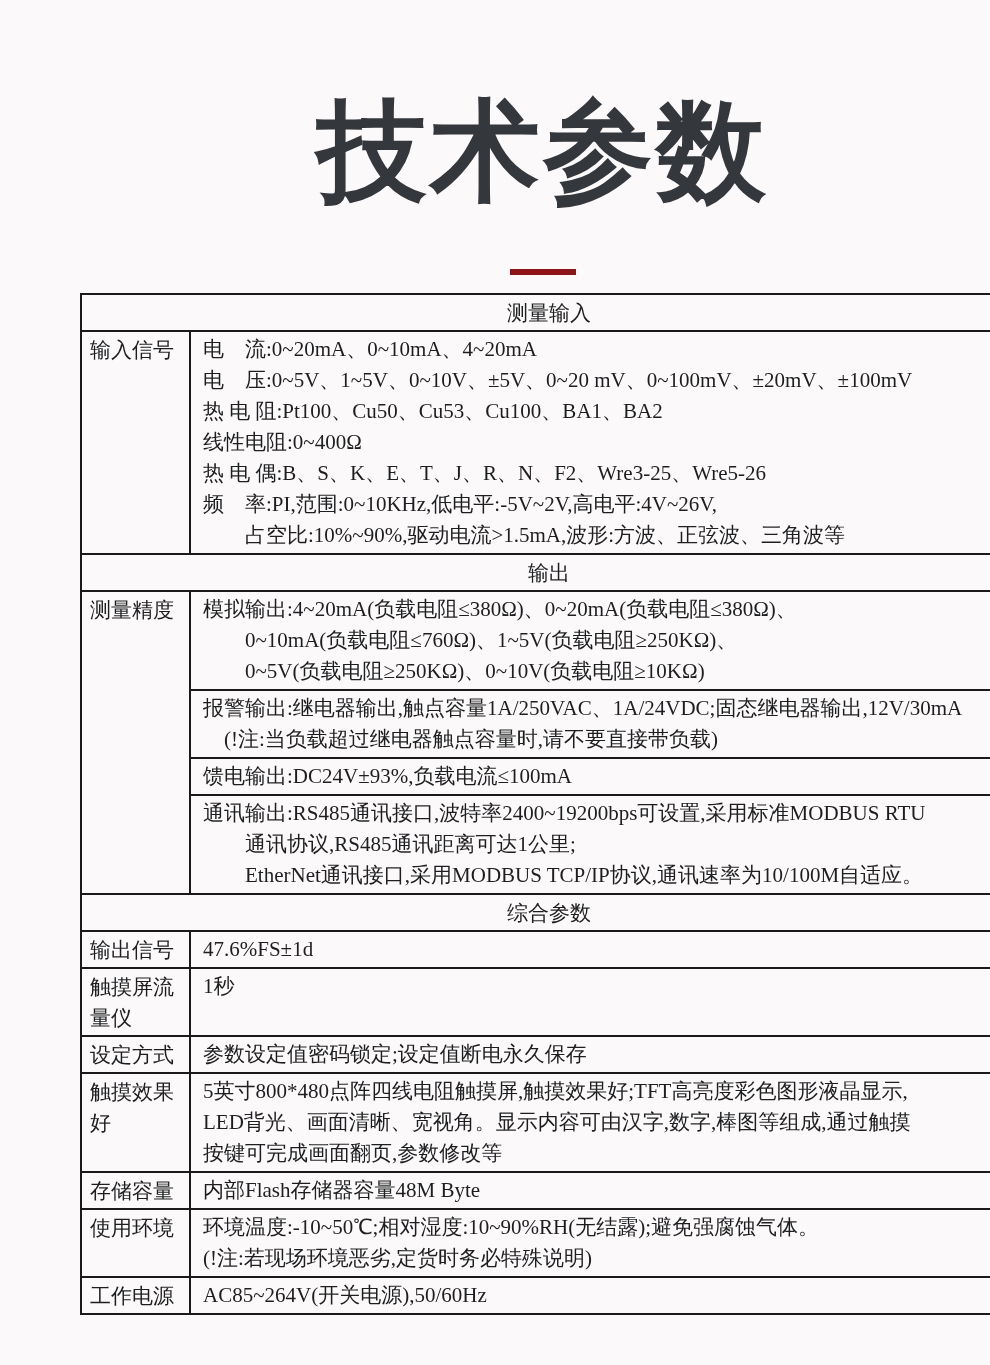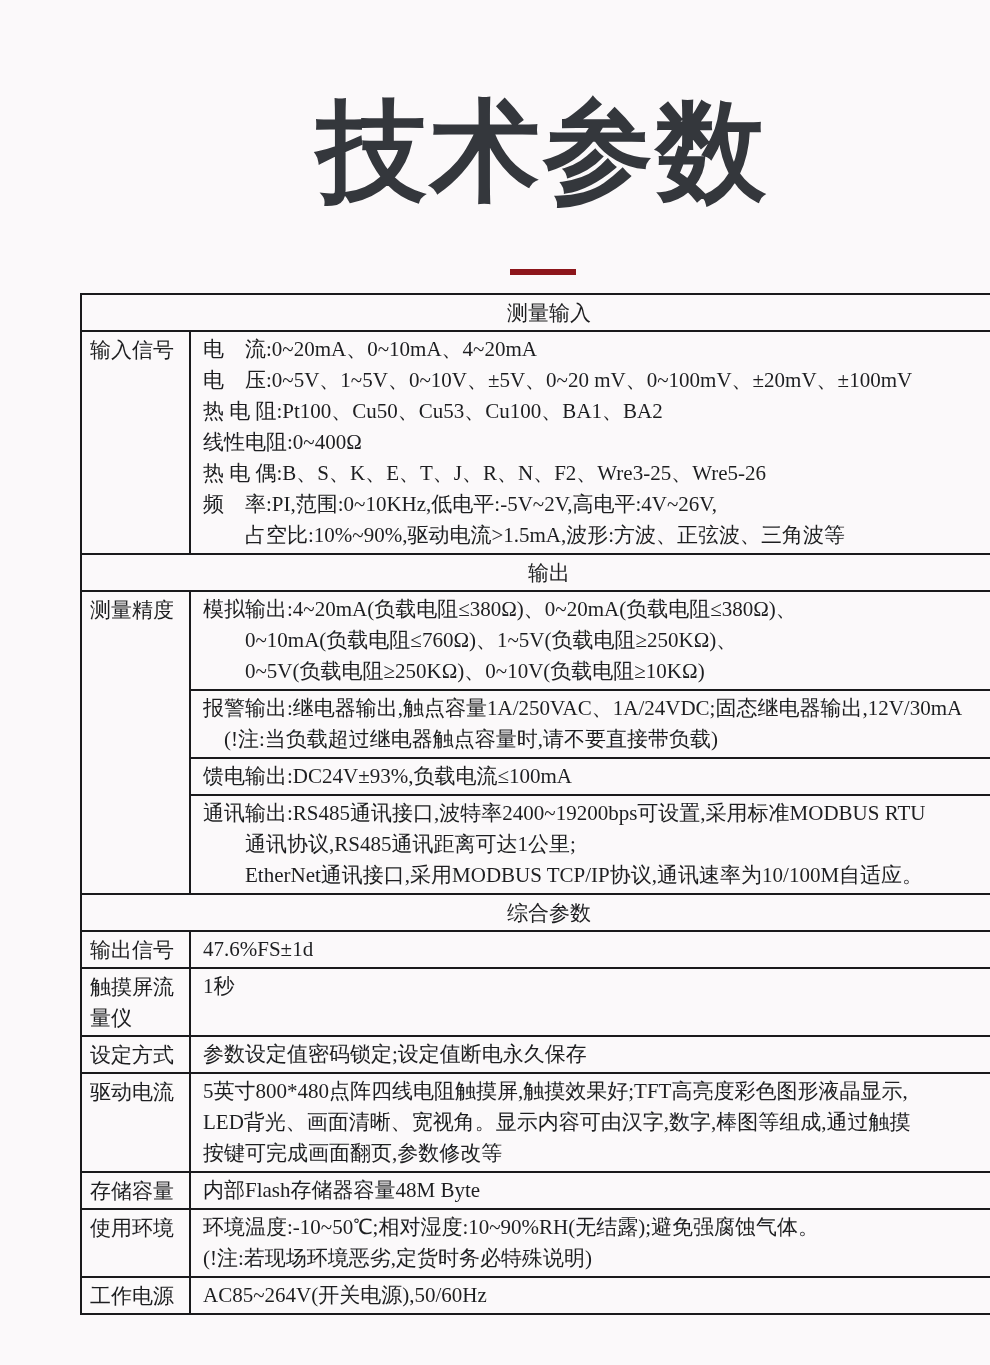--- a/index.html
+++ b/index.html
@@ -130,21 +130,21 @@
         <td class="label">触摸屏流量仪</td>
         <td class="content">1秒</td>
       </tr>
 
       <tr>
         <td class="label">设定方式</td>
         <td class="content">参数设定值密码锁定;设定值断电永久保存</td>
       </tr>
 
       <tr>
-        <td class="label">驱动电流</td>
+        <td class="label">触摸效果好</td>
         <td class="content">5英寸800*480点阵四线电阻触摸屏,触摸效果好;TFT高亮度彩色图形液晶显示,
 LED背光、画面清晰、宽视角。显示内容可由汉字,数字,棒图等组成,通过触摸
 按键可完成画面翻页,参数修改等</td>
       </tr>
 
       <tr>
         <td class="label">存储容量</td>
         <td class="content">内部Flash存储器容量48M Byte</td>
       </tr>
 

